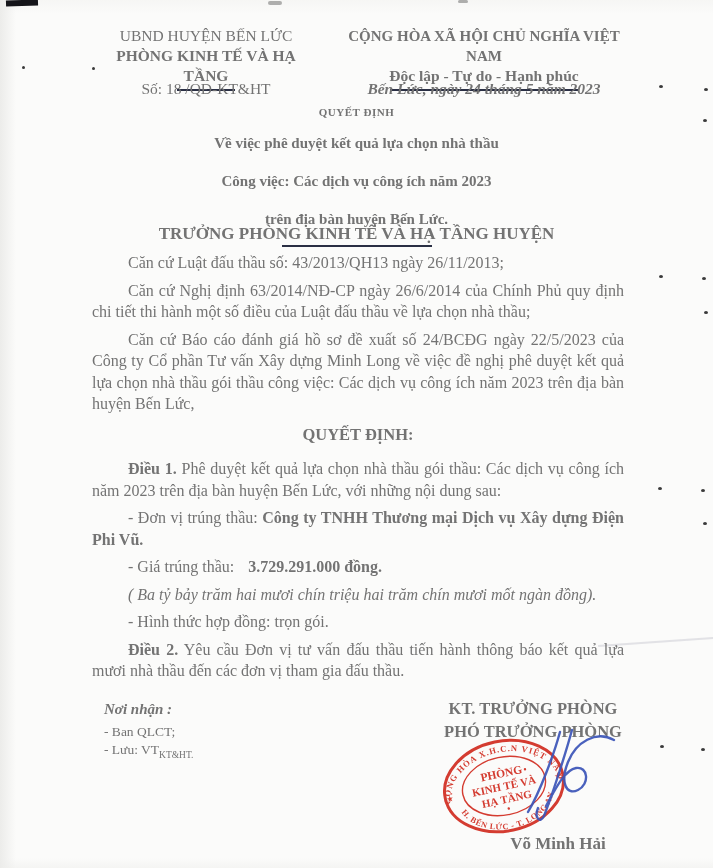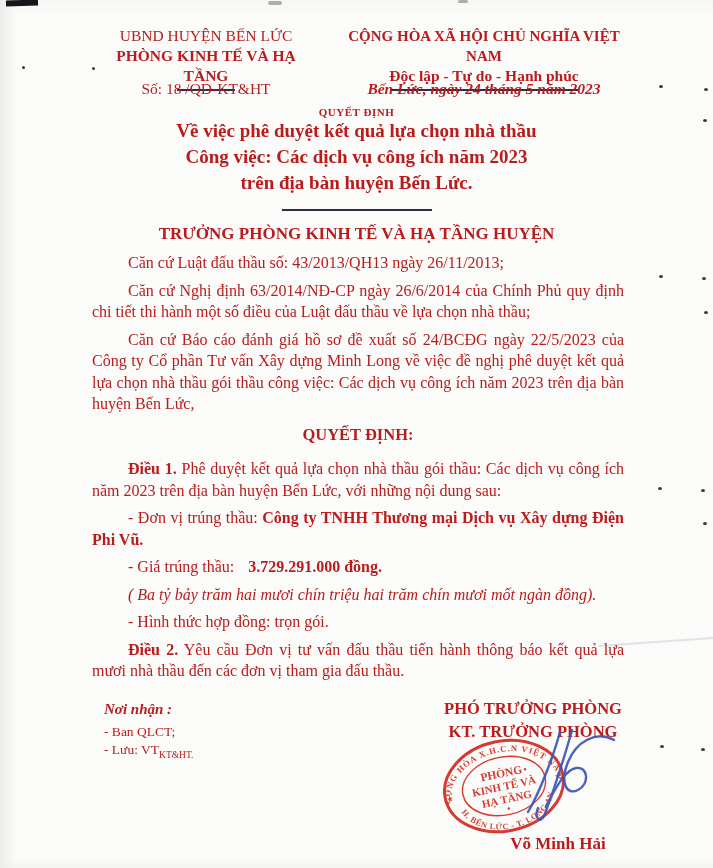--- a/index.html
+++ b/index.html
@@ -2,21 +2,21 @@
 <html><head>
 <meta charset="utf-8">
 <style>
   html,body{margin:0;padding:0;background:#e9e9e7;}
   .page{
     position:relative;
     width:713px;height:868px;
     margin:0 auto;
     background:#fbfbfa;
     font-family:"Liberation Serif","DejaVu Serif",serif;
-    color:#b91c1c;
+    color:#737373;
     overflow:hidden;
   }
   
   .page::before{
     content:"";position:absolute;inset:0;pointer-events:none;
     background:
       linear-gradient(90deg,#ececea 0px,rgba(236,236,234,0) 16px),
       linear-gradient(0deg,rgba(240,240,238,.6) 0px,rgba(240,240,238,0) 10px),
       linear-gradient(180deg,rgba(242,242,240,.55) 0px,rgba(242,242,240,0) 14px);
   }
@@ -30,21 +30,21 @@
   .hdr-right .motto{font-size:15.5px;}
   .rule{height:2px;background:#2a2f44;margin:3px auto 0;}
   .rule-left{width:58px;}
   .rule-right{width:188px;}
   .doc-number{left:96px;top:80px;width:220px;font-size:15.5px;text-align:center;}
   .place-date{left:338px;top:80px;width:292px;font-size:15.5px;text-align:center;font-style:italic;font-weight:600;}
 
   
   .title-block{left:0;top:106px;width:713px;}
   .title-main{font-size:11px;font-weight:bold;letter-spacing:.5px;}
-  .title-sub{font-size:19px;font-weight:bold;line-height:26px;}
+  .title-sub{font-size:15px;font-weight:bold;line-height:26px;margin-top:12px;}
   .title-sep{width:150px;height:2px;background:#2a2f44;margin:13px auto 0;}
   .authority{left:0;top:224px;width:713px;font-size:17px;font-weight:bold;}
 
   
   .body-col{left:92px;top:252px;width:532px;font-size:16px;line-height:21.5px;}
   .body-col p{margin:0 0 6px;text-indent:36px;text-align:justify;}
   .decision-heading{text-align:center;font-weight:bold;font-size:16.5px;margin:9px 0 13px;}
   .price-words{font-style:italic;}
   .price-gap{display:inline-block;width:14px;}
 
@@ -131,22 +131,22 @@
 
   </div>
 
   <div class="abs recipients">
     <div class="rh">Nơi nhận :</div>
     <div class="ri">- Ban QLCT;</div>
     <div class="ri"><span>- Lưu: VT</span><sub>KT&amp;HT.</sub></div>
   </div>
 
   <div class="abs sign-block">
+    <div>KT. TRƯỞNG PHÒNG</div>
     <div>PHÓ TRƯỞNG PHÒNG</div>
-    <div>KT. TRƯỞNG PHÒNG</div>
   </div>
 
   <div class="abs stamp-wrap">
     <svg width="160" height="112" viewBox="0 0 160 112">
       <g stroke="#d43c31" fill="none">
         <ellipse cx="80" cy="56" rx="60" ry="45" stroke-width="3"></ellipse>
         <ellipse cx="80" cy="56" rx="42" ry="29" stroke-width="1.4"></ellipse>
       </g>
       <path id="arcTop" d="M 24,64 A 52,39 0 1 1 136,64" fill="none"></path>
       <path id="arcBot" d="M 31,63 A 49,36 0 0 0 129,63" fill="none"></path>

